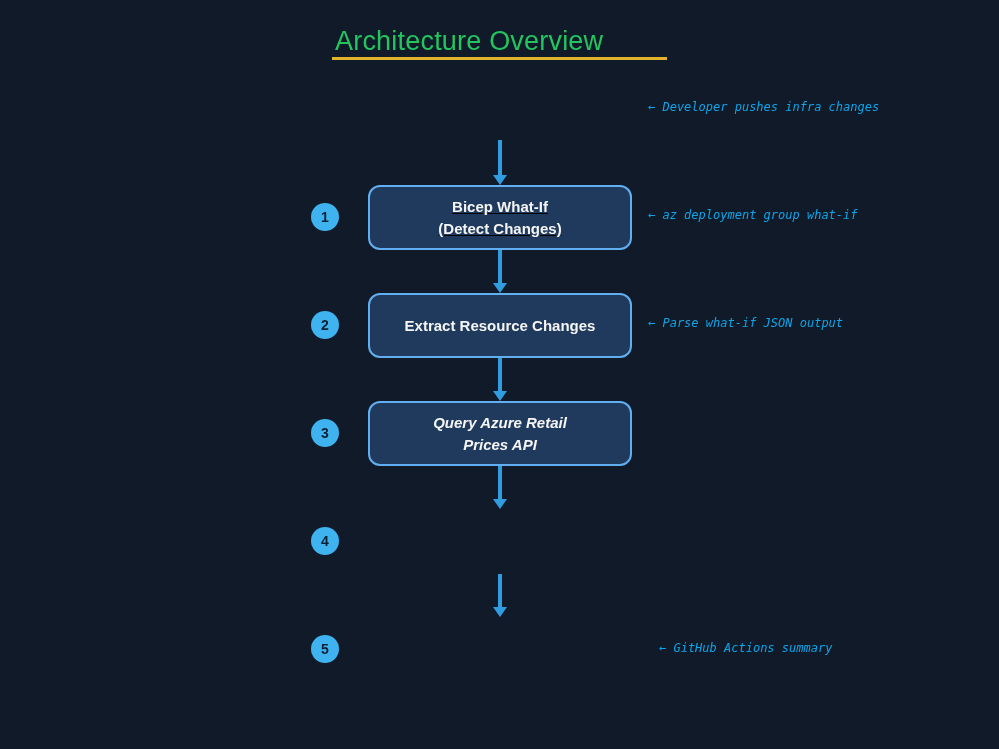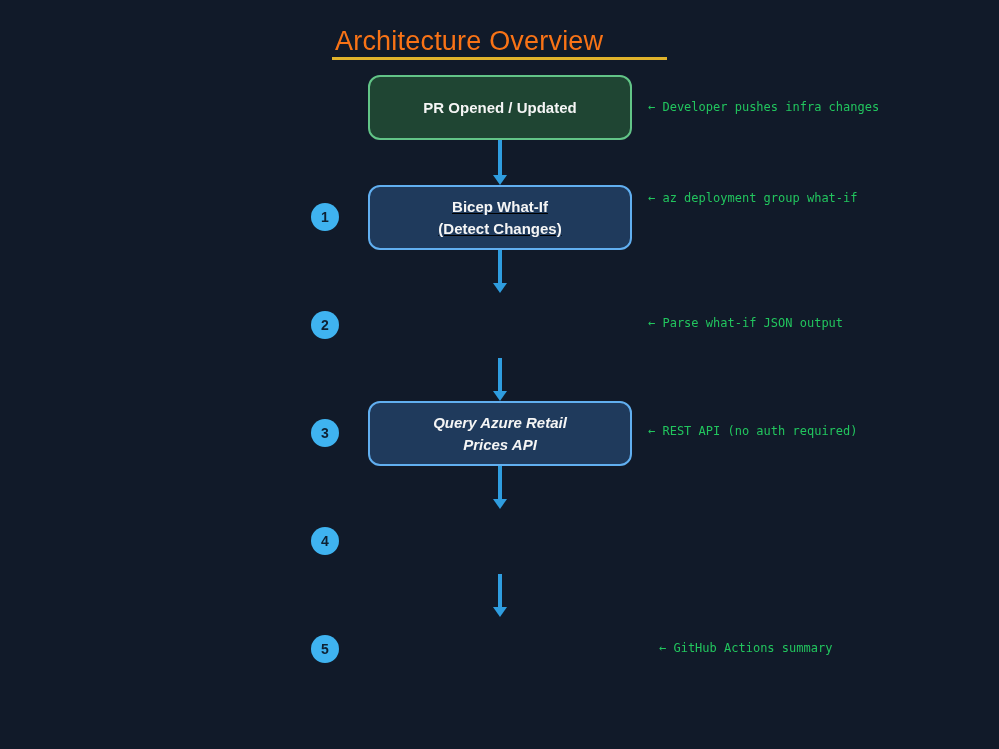--- a/index.html
+++ b/index.html
@@ -5,21 +5,21 @@
   html, body { margin: 0; padding: 0; }
   body {
     width: 999px; height: 749px; overflow: hidden;
     background: #111a29;
     font-family: "Liberation Sans", sans-serif;
   }
   .canvas { position: relative; width: 999px; height: 749px; }
 
   .title {
     position: absolute; left: 335px; top: 26px;
-    font-size: 27px; font-weight: 400; color: #f97316;
+    font-size: 27px; font-weight: 400; color: #22c55e;
     letter-spacing: 0.2px; white-space: nowrap;
   }
   .title-underline {
     position: absolute; left: 332px; top: 57px;
     width: 335px; height: 3px; background: #e0b32b;
   }
 
   .box {
     position: absolute; left: 368px; width: 264px; height: 65px;
     box-sizing: border-box;
@@ -36,77 +36,76 @@
   .badge {
     position: absolute; left: 311px; width: 28px; height: 28px;
     border-radius: 50%; background: #3fb3f0;
     display: flex; align-items: center; justify-content: center;
     color: #0e2133; font-size: 14px; font-weight: 700;
   }
 
   .annotation {
     position: absolute; left: 648px; height: 16px; line-height: 16px;
     font-family: "DejaVu Sans Mono", monospace;
-    font-size: 12px; color: #22c55e; white-space: nowrap;
+    font-size: 12px; color: #0ea5e9; white-space: nowrap; font-style: italic;
   }
 
   .arrow-line {
     position: absolute; width: 4px; background: #2f9ddf;
   }
   .arrow-head {
     position: absolute; width: 0; height: 0;
     border-left: 7px solid transparent;
     border-right: 7px solid transparent;
     border-top: 10px solid #2f9ddf;
   }
 </style>
 </head>
 <body>
 
 <div class="canvas">
 
   <div class="title">Architecture Overview</div>
   <div class="title-underline"></div>
 
-  <div class="box" style="top: 75px; background: rgb(31, 69, 51); border-color: rgb(98, 196, 135);">
-    <span>PR Opened / Updated</span>
-  </div>
   <div class="annotation" style="top:99px;">← Developer pushes infra changes</div>
 
   <div>
     <div class="arrow-line" style="left:498px; top:140px; height:35px;"></div>
     <div class="arrow-head" style="left:493px; top:175px;"></div>
   </div>
 
   <div class="badge" style="top:203px;">1</div>
   <div class="box" style="top: 185px; background: rgb(31, 58, 92); border-color: rgb(97, 175, 240); text-decoration: underline;">
     <span>Bicep What-If
 (Detect Changes)</span>
   </div>
-  <div class="annotation" style="top:190px;">← az deployment group what-if</div>
+  <div class="annotation" style="top:207px;">← az deployment group what-if</div>
 
   <div>
     <div class="arrow-line" style="left:498px; top:250px; height:33px;"></div>
     <div class="arrow-head" style="left:493px; top:283px;"></div>
   </div>
 
   <div class="badge" style="top:311px;">2</div>
+  <div class="box" style="top: 293px; background: rgb(31, 58, 92); border-color: rgb(97, 175, 240);">
+    <span>Extract Resource Changes</span>
+  </div>
   <div class="annotation" style="top:315px;">← Parse what-if JSON output</div>
 
   <div>
     <div class="arrow-line" style="left:498px; top:358px; height:33px;"></div>
     <div class="arrow-head" style="left:493px; top:391px;"></div>
   </div>
 
   <div class="badge" style="top:419px;">3</div>
   <div class="box" style="top: 401px; background: rgb(31, 58, 92); border-color: rgb(97, 175, 240); font-style: italic;">
     <span>Query Azure Retail
 Prices API</span>
   </div>
-  <div class="annotation" style="top:423px;">← REST API (no auth required)</div>
 
   <div>
     <div class="arrow-line" style="left:498px; top:466px; height:33px;"></div>
     <div class="arrow-head" style="left:493px; top:499px;"></div>
   </div>
 
   <div class="badge" style="top:527px;">4</div>
 
   <div>
     <div class="arrow-line" style="left:498px; top:574px; height:33px;"></div>

